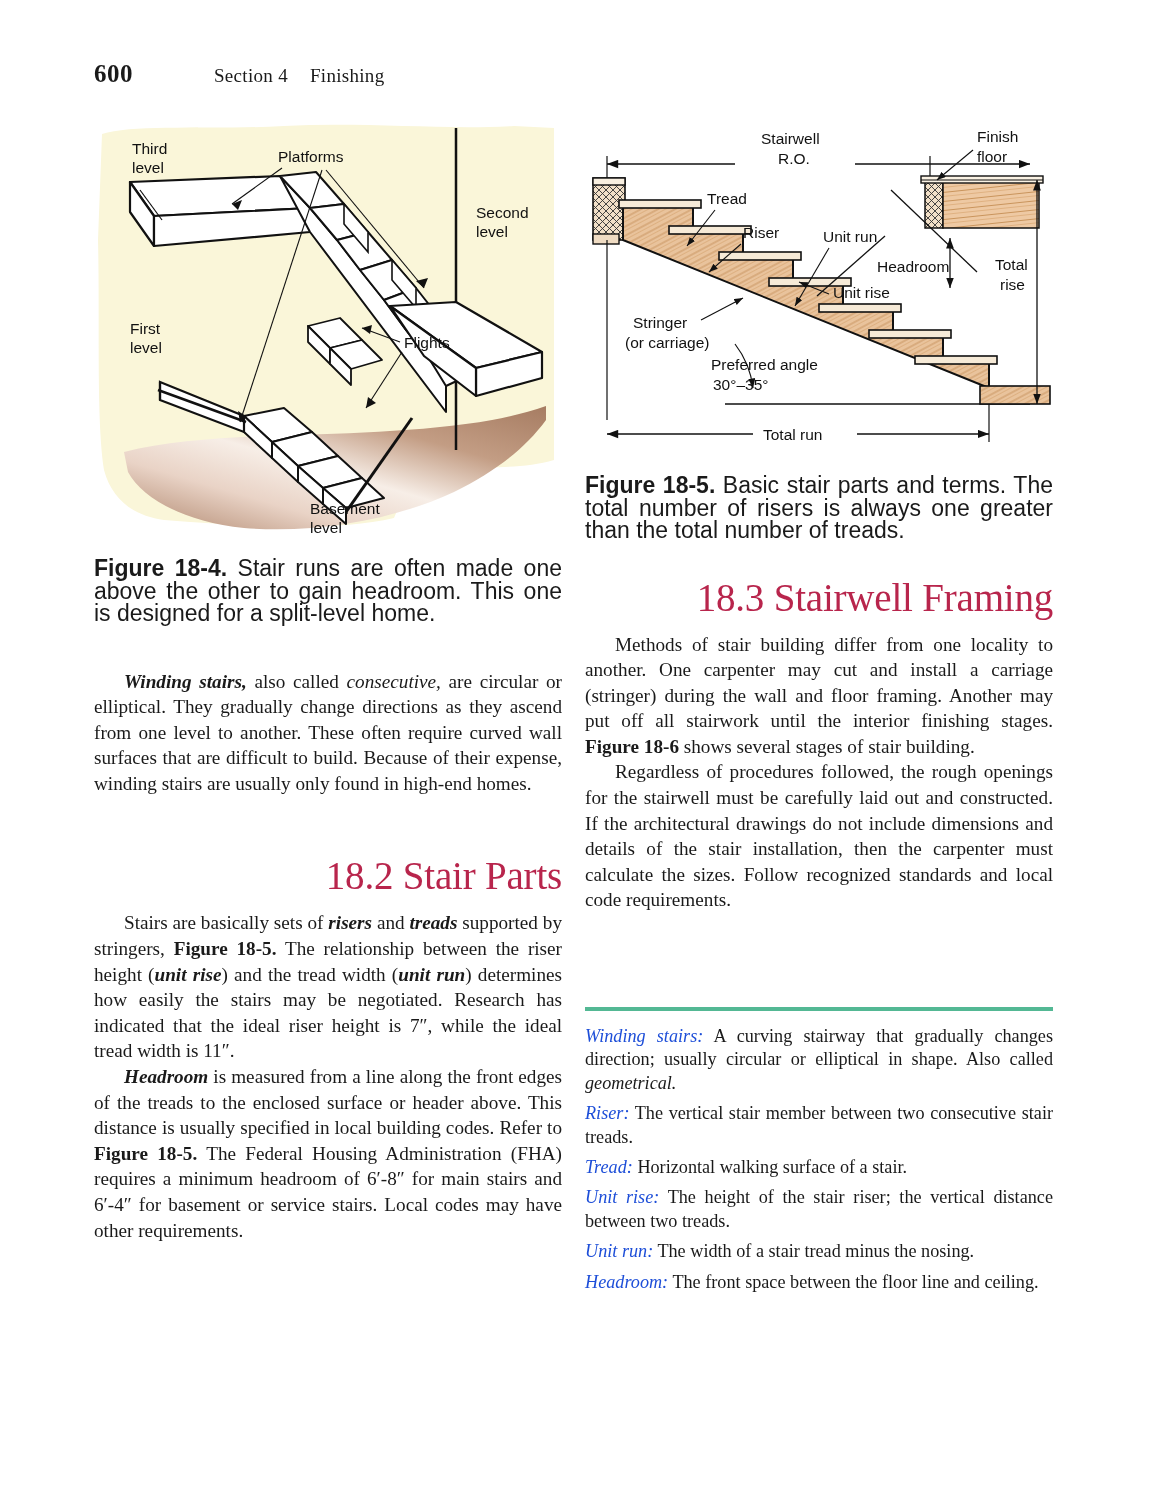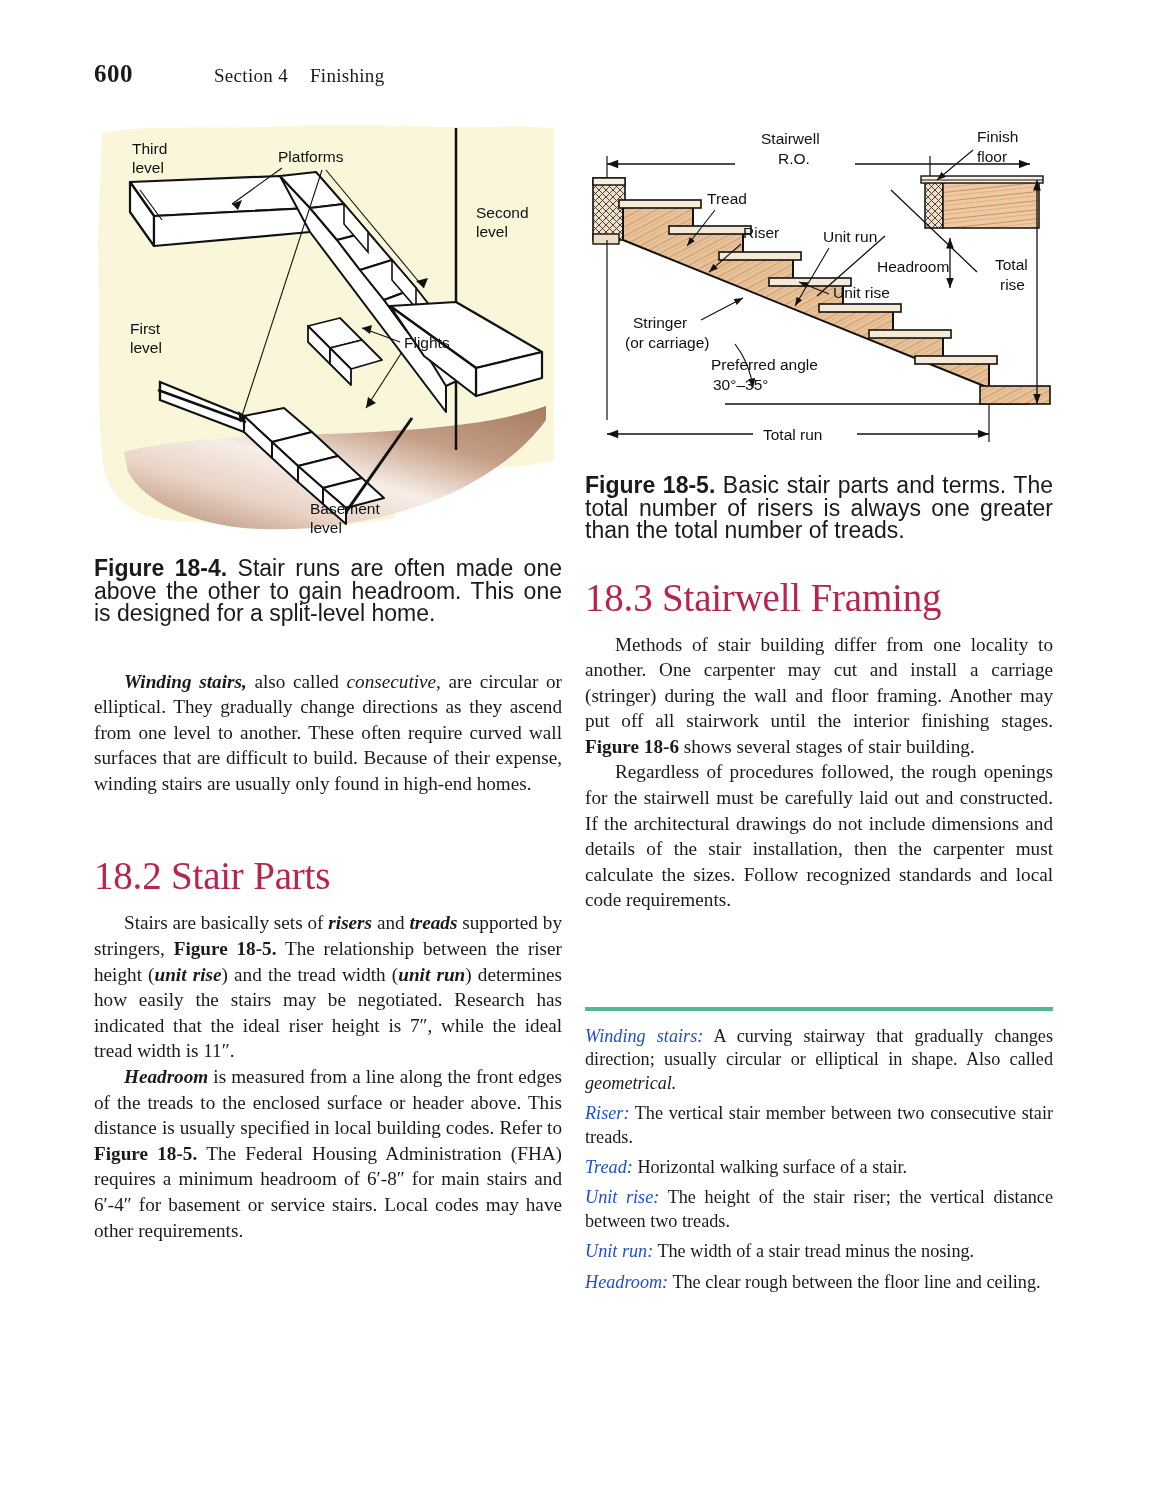--- a/index.html
+++ b/index.html
@@ -35,20 +35,21 @@
   }
   p.body + p.body{margin-top:0;}
   .sec-head{
     font-family:"Liberation Serif",serif;
     color:#b8254c;
     font-size:39px;
     line-height:44px;
     font-weight:normal;
     margin:0 0 12px 0;
     letter-spacing:-.2px;
+    text-align:right;
   }
   .caption{
     font-family:"Liberation Sans",sans-serif;
     font-size:23px;
     line-height:22.5px;
     text-align:justify;
     margin:0;
     color:#1a1a1a;
   }
   .caption b{font-weight:bold;}
@@ -347,18 +348,18 @@
       <p>
         <i class="gterm">Tread:</i><span>  Horizontal walking surface of a stair.</span>
       </p>
       <p>
         <i class="gterm">Unit rise:</i><span> The height of the stair riser; the vertical distance between two treads.</span>
       </p>
       <p>
         <i class="gterm">Unit run:</i><span> The width of a stair tread minus the nosing.</span>
       </p>
       <p>
-        <i class="gterm">Headroom:</i><span>  The clear rough between the floor line and ceiling.</span>
+        <i class="gterm">Headroom:</i><span>  The front space between the floor line and ceiling.</span>
       </p>
     </div>
   </div>
 
 </div>
 
 </body></html>

